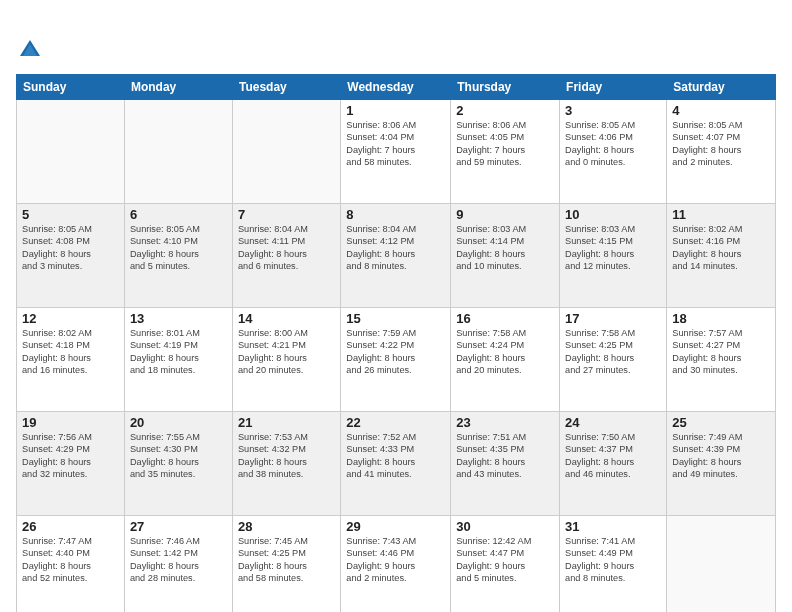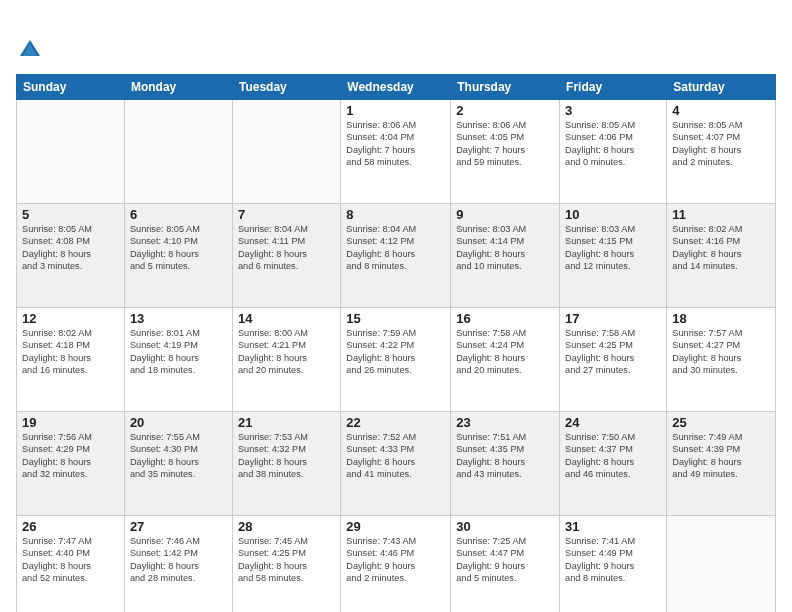--- a/index.html
+++ b/index.html
@@ -351,21 +351,21 @@
           </td>
           <td class="cal-cell">
             <span class="day-num">29</span>
             <span class="cell-line">Sunrise: 7:43 AM</span>
             <span class="cell-line">Sunset: 4:46 PM</span>
             <span class="cell-line">Daylight: 9 hours</span>
             <span class="cell-line">and 2 minutes.</span>
           </td>
           <td class="cal-cell">
             <span class="day-num">30</span>
-            <span class="cell-line">Sunrise: 7:25 AM</span>
+            <span class="cell-line">Sunrise: 12:42 AM</span>
             <span class="cell-line">Sunset: 4:47 PM</span>
             <span class="cell-line">Daylight: 9 hours</span>
             <span class="cell-line">and 5 minutes.</span>
           </td>
           <td class="cal-cell">
             <span class="day-num">31</span>
             <span class="cell-line">Sunrise: 7:41 AM</span>
             <span class="cell-line">Sunset: 4:49 PM</span>
             <span class="cell-line">Daylight: 9 hours</span>
             <span class="cell-line">and 8 minutes.</span>

